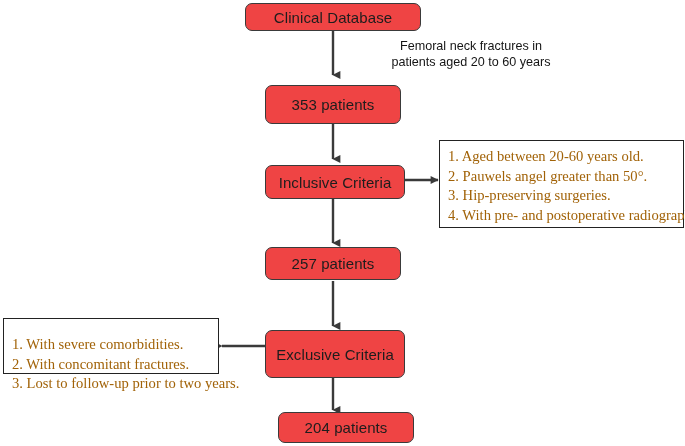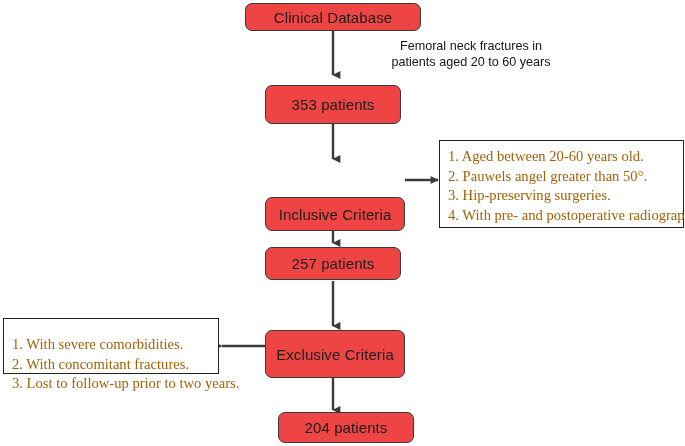--- a/index.html
+++ b/index.html
@@ -97,21 +97,21 @@
     <span>Clinical Database</span>
   </div>
 
   <div class="edge-label" style="left:348px; top:39px; width:160px;margin-left:43px;">Femoral neck fractures in
 patients aged 20 to 60 years</div>
 
   <div class="node-box" style="left:265px; top:85px; width:136px; height:39px;">
     <span>353 patients</span>
   </div>
 
-  <div class="node-box" style="left:265px; top:165px; width:140px; height:34px;margin-top:32px;">
+  <div class="node-box" style="left:265px; top:165px; width:140px; height:34px;">
     <span>Inclusive Criteria</span>
   </div>
 
   <div class="criteria-box" style="left:439px; top:140px; width:245px; height:88px; padding:6px 2px 6px 8px;">
     <div class="criteria-line">1. Aged between 20-60 years old.</div>
     <div class="criteria-line">2. Pauwels angel greater than 50°.</div>
     <div class="criteria-line">3. Hip-preserving surgeries.</div>
     <div class="criteria-line">4. With pre- and postoperative radiography.</div>
   </div>
 

